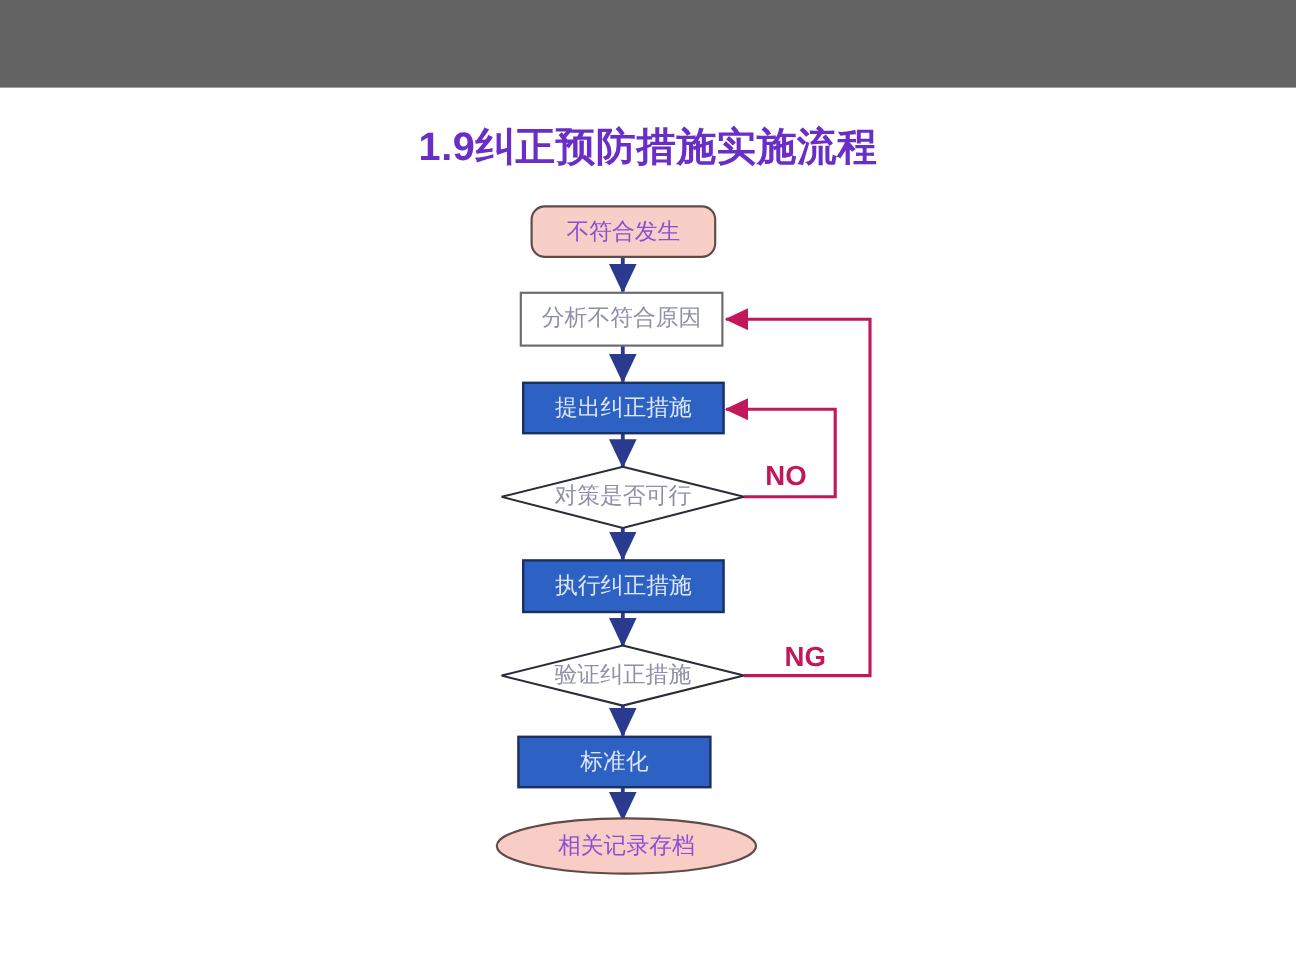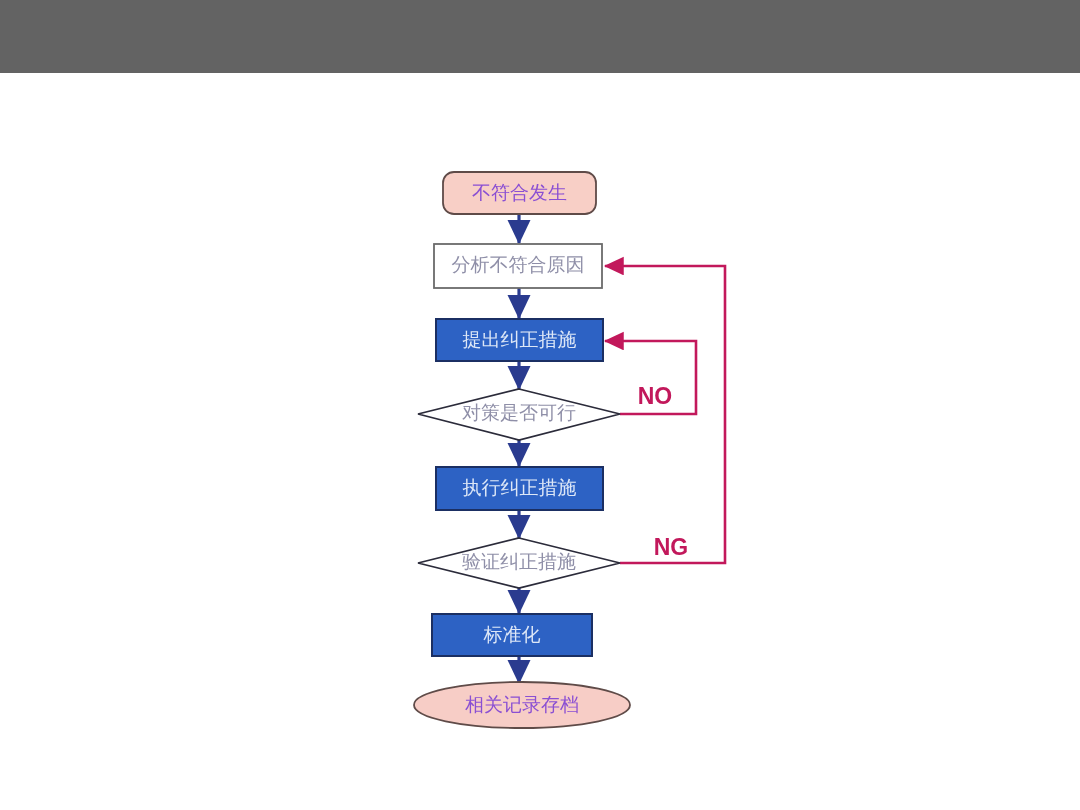--- a/index.html
+++ b/index.html
@@ -66,20 +66,21 @@
     dominant-baseline: middle;
   }
 </style>
 </head>
 <body>
 
 <div id="slide">
 
   <div id="topbar"></div>
 
+  <div id="title">1.9纠正预防措施实施流程</div>
 
   <svg id="flow" viewBox="0 0 1080 810" xmlns="http://www.w3.org/2000/svg">
     <defs>
       <marker id="arrow-blue" markerWidth="9" markerHeight="9" refX="7.2" refY="3.6" orient="auto" markerUnits="strokeWidth">
         <path d="M0,0 L7.6,3.6 L0,7.2 z" fill="#2a3b8f"></path>
       </marker>
       <marker id="arrow-red" markerWidth="9" markerHeight="9" refX="7.2" refY="3.6" orient="auto" markerUnits="strokeWidth">
         <path d="M0,0 L7.6,3.6 L0,7.2 z" fill="#c2185b"></path>
       </marker>
     </defs>

